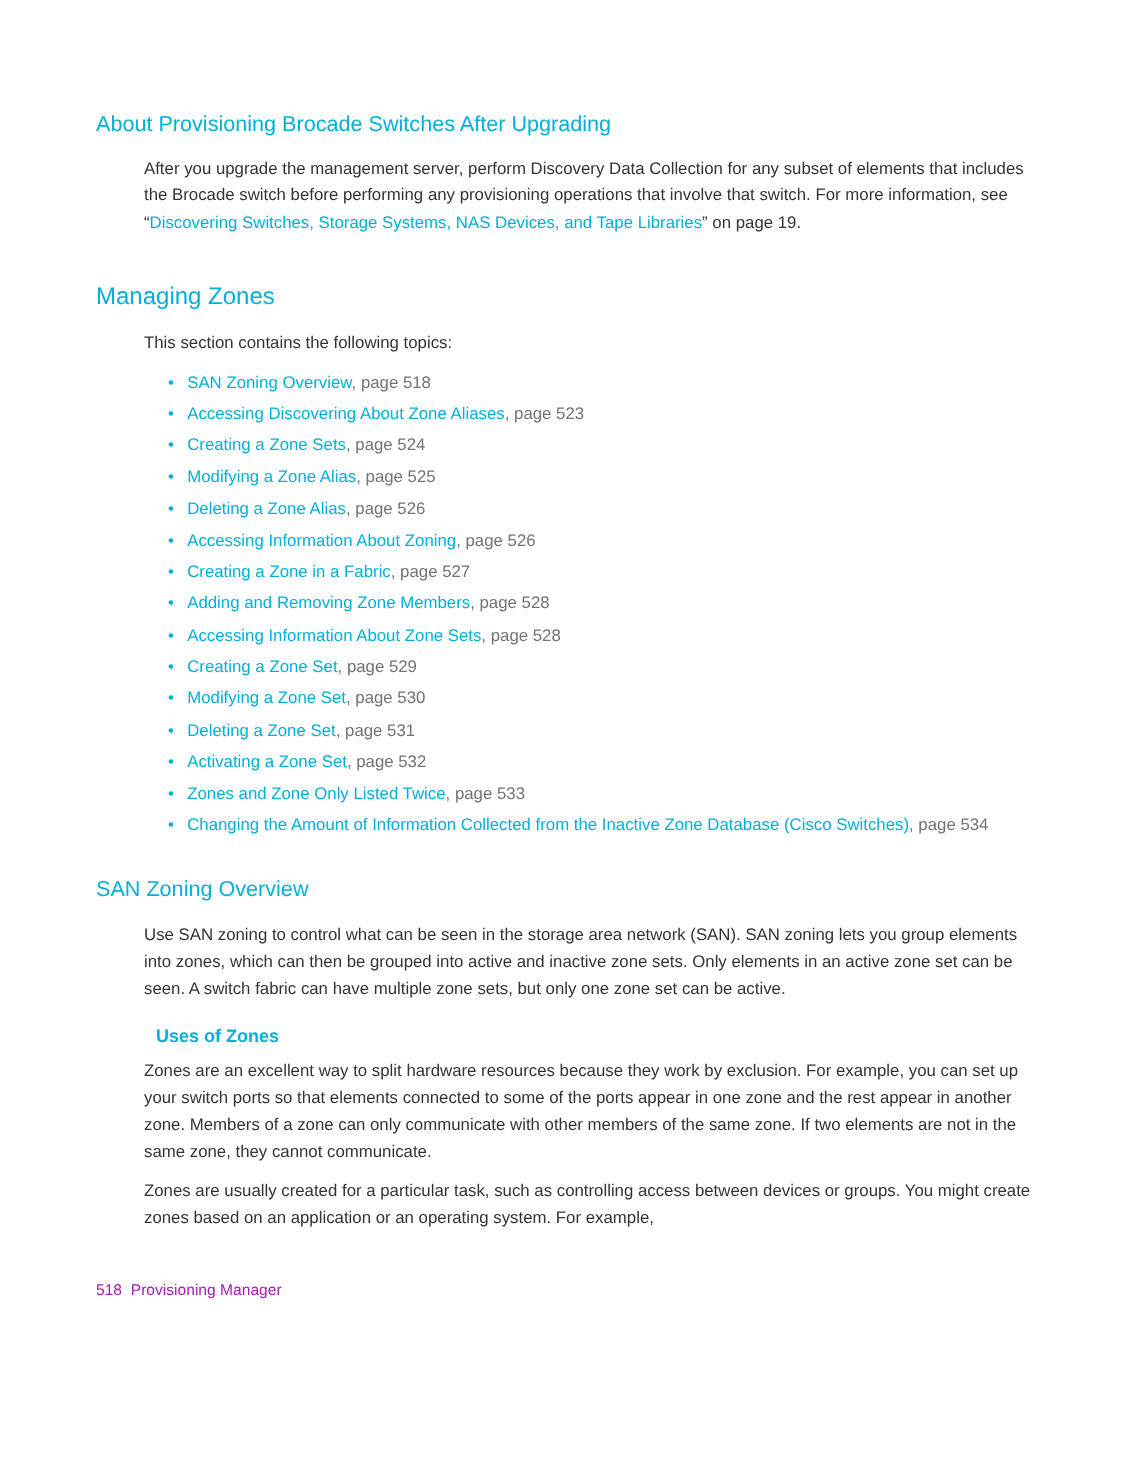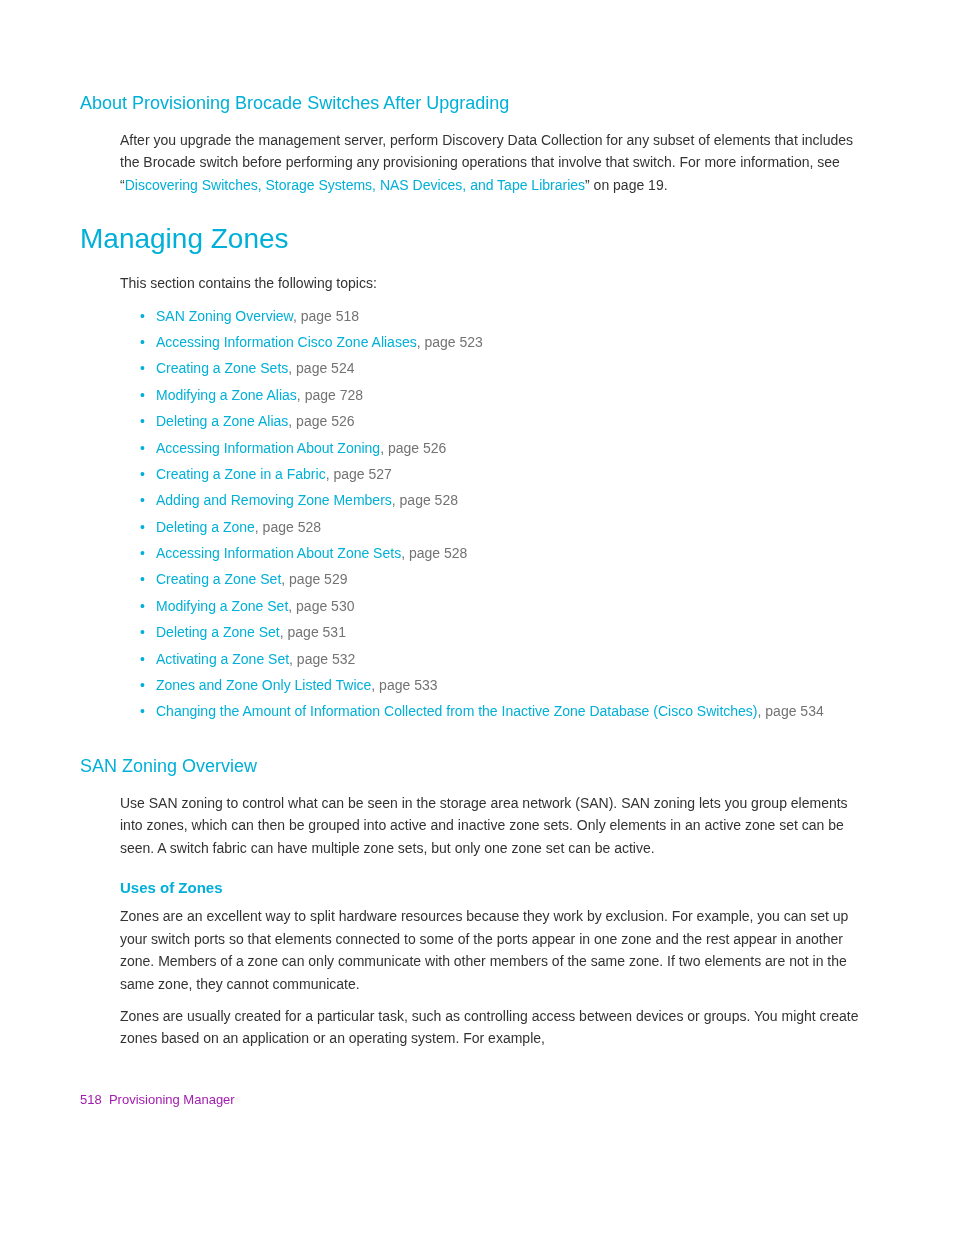--- a/index.html
+++ b/index.html
@@ -19,20 +19,21 @@
       font-weight: normal;
       margin-bottom: 12px;
       margin-top: 30px;
     }
     .sub-heading {
       color: #00b0d8;
       font-size: 15px;
       font-weight: bold;
       margin-top: 18px;
       margin-bottom: 6px;
+      margin-left: 10px;
     }
     .body-text {
       color: #333;
       margin-bottom: 10px;
       line-height: 1.6;
     }
     a, .link {
       color: #00b0d8;
       text-decoration: none;
     }
@@ -63,52 +64,51 @@
     .content-block {
       margin-left: 40px;
     }
     .page-footer {
       margin-top: 40px;
       color: #a21caf;
       font-size: 13px;
     }
     .managing-zones-heading {
       color: #00b0d8;
-      font-size: 28px;
+      font-size: 20px;
       font-weight: normal;
       margin-bottom: 12px;
-      margin-top: 22px;
+      margin-top: 36px;
     }
   </style>
 </head>
 <body>
 
 <div>
   <h2 class="section-heading">About Provisioning Brocade Switches After Upgrading</h2>
   <div class="content-block">
     <p class="body-text">
       <span>After you upgrade the management server, perform Discovery Data Collection for any subset of elements that includes the Brocade switch before performing any provisioning operations that involve that switch. For more information, see “</span><a class="link" href="#">Discovering Switches, Storage Systems, NAS Devices, and Tape Libraries</a><span>” on page 19.</span>
     </p>
   </div>
 </div>
 
 <div>
   <h1 class="managing-zones-heading">Managing Zones</h1>
   <div class="content-block">
     <p class="body-text">This section contains the following topics:</p>
     <ul class="bullet-list">
       <li><a href="#" class="link">SAN Zoning Overview</a><span class="plain">, page 518</span></li>
-      <li><a href="#" class="link">Accessing Information Cisco Zone Aliases</a><span class="plain">, page 523</span></li>
+      <li><a href="#" class="link">Accessing Discovering About Zone Aliases</a><span class="plain">, page 523</span></li>
       <li><a href="#" class="link">Creating a Zone Sets</a><span class="plain">, page 524</span></li>
-      <li><a href="#" class="link">Modifying a Zone Alias</a><span class="plain">, page 728</span></li>
+      <li><a href="#" class="link">Modifying a Zone Alias</a><span class="plain">, page 525</span></li>
       <li><a href="#" class="link">Deleting a Zone Alias</a><span class="plain">, page 526</span></li>
       <li><a href="#" class="link">Accessing Information About Zoning</a><span class="plain">, page 526</span></li>
       <li><a href="#" class="link">Creating a Zone in a Fabric</a><span class="plain">, page 527</span></li>
       <li><a href="#" class="link">Adding and Removing Zone Members</a><span class="plain">, page 528</span></li>
-      <li><a href="#" class="link">Deleting a Zone</a><span class="plain">, page 528</span></li>
       <li><a href="#" class="link">Accessing Information About Zone Sets</a><span class="plain">, page 528</span></li>
       <li><a href="#" class="link">Creating a Zone Set</a><span class="plain">, page 529</span></li>
       <li><a href="#" class="link">Modifying a Zone Set</a><span class="plain">, page 530</span></li>
       <li><a href="#" class="link">Deleting a Zone Set</a><span class="plain">, page 531</span></li>
       <li><a href="#" class="link">Activating a Zone Set</a><span class="plain">, page 532</span></li>
       <li><a href="#" class="link">Zones and Zone Only Listed Twice</a><span class="plain">, page 533</span></li>
       <li><a href="#" class="link">Changing the Amount of Information Collected from the Inactive Zone Database (Cisco Switches)</a><span class="plain">, page 534</span></li>
     </ul>
   </div>
 </div>

